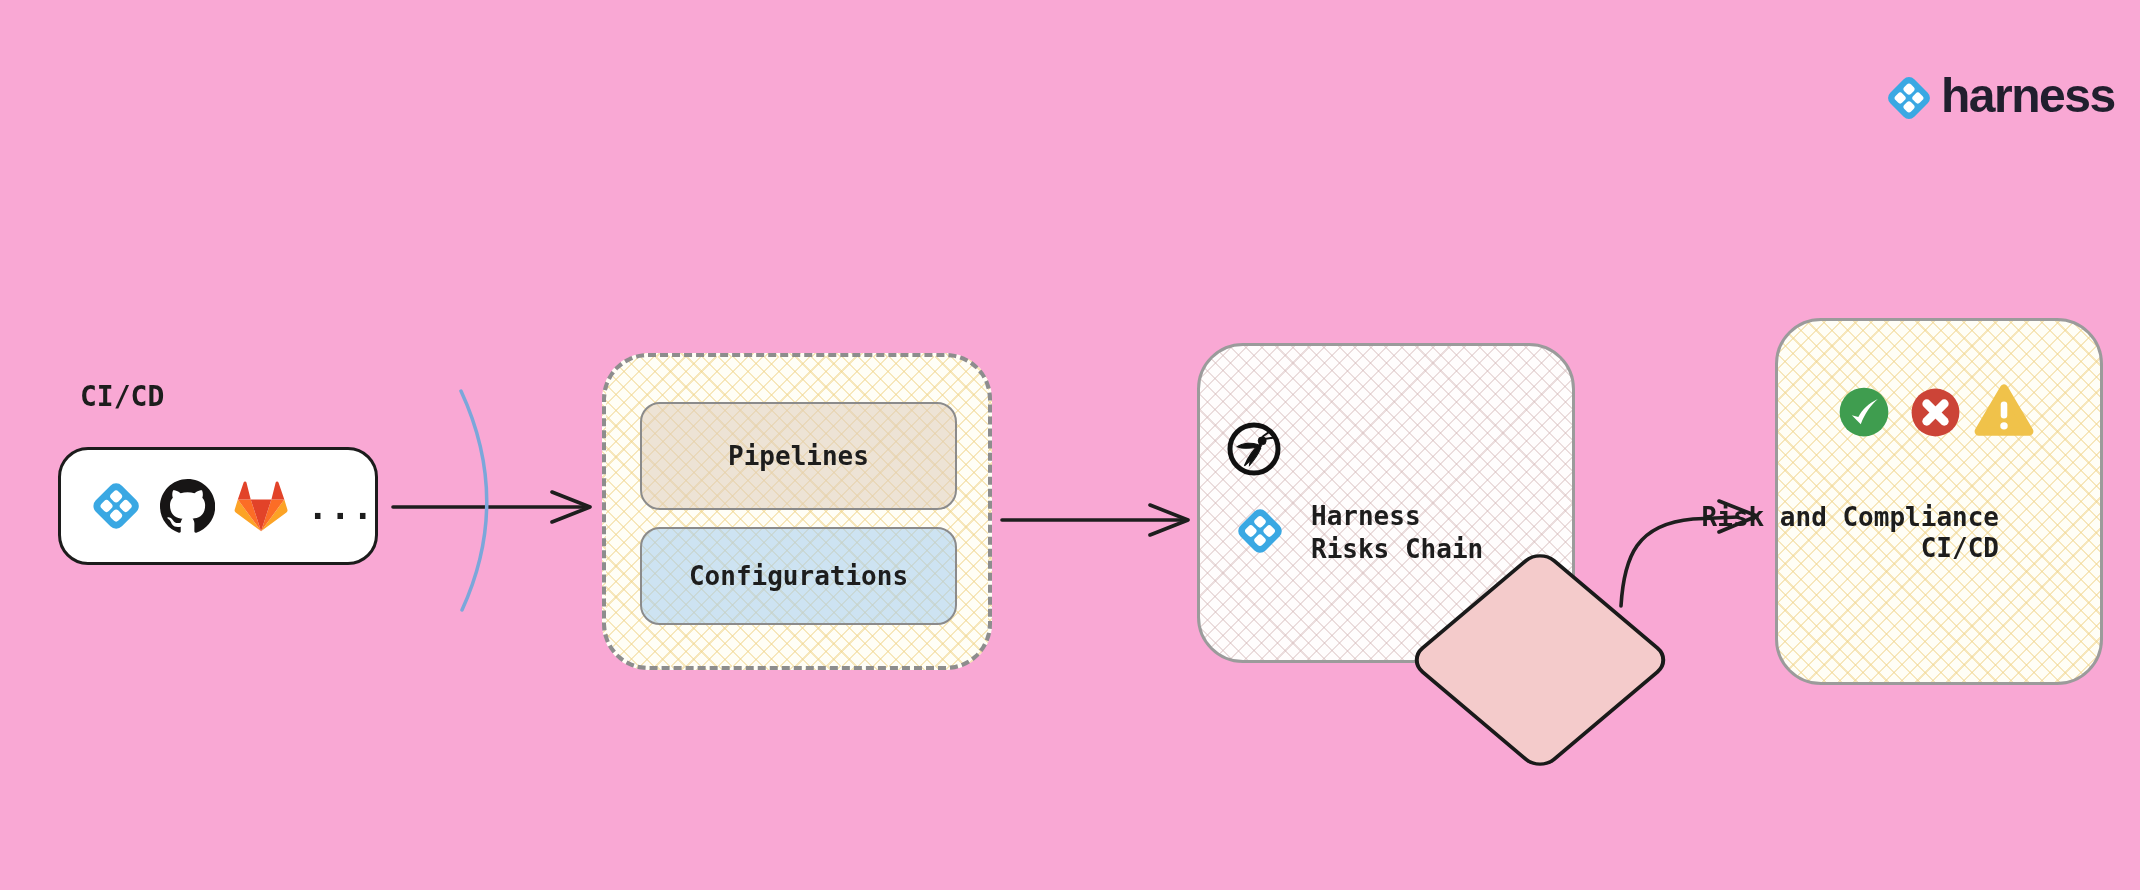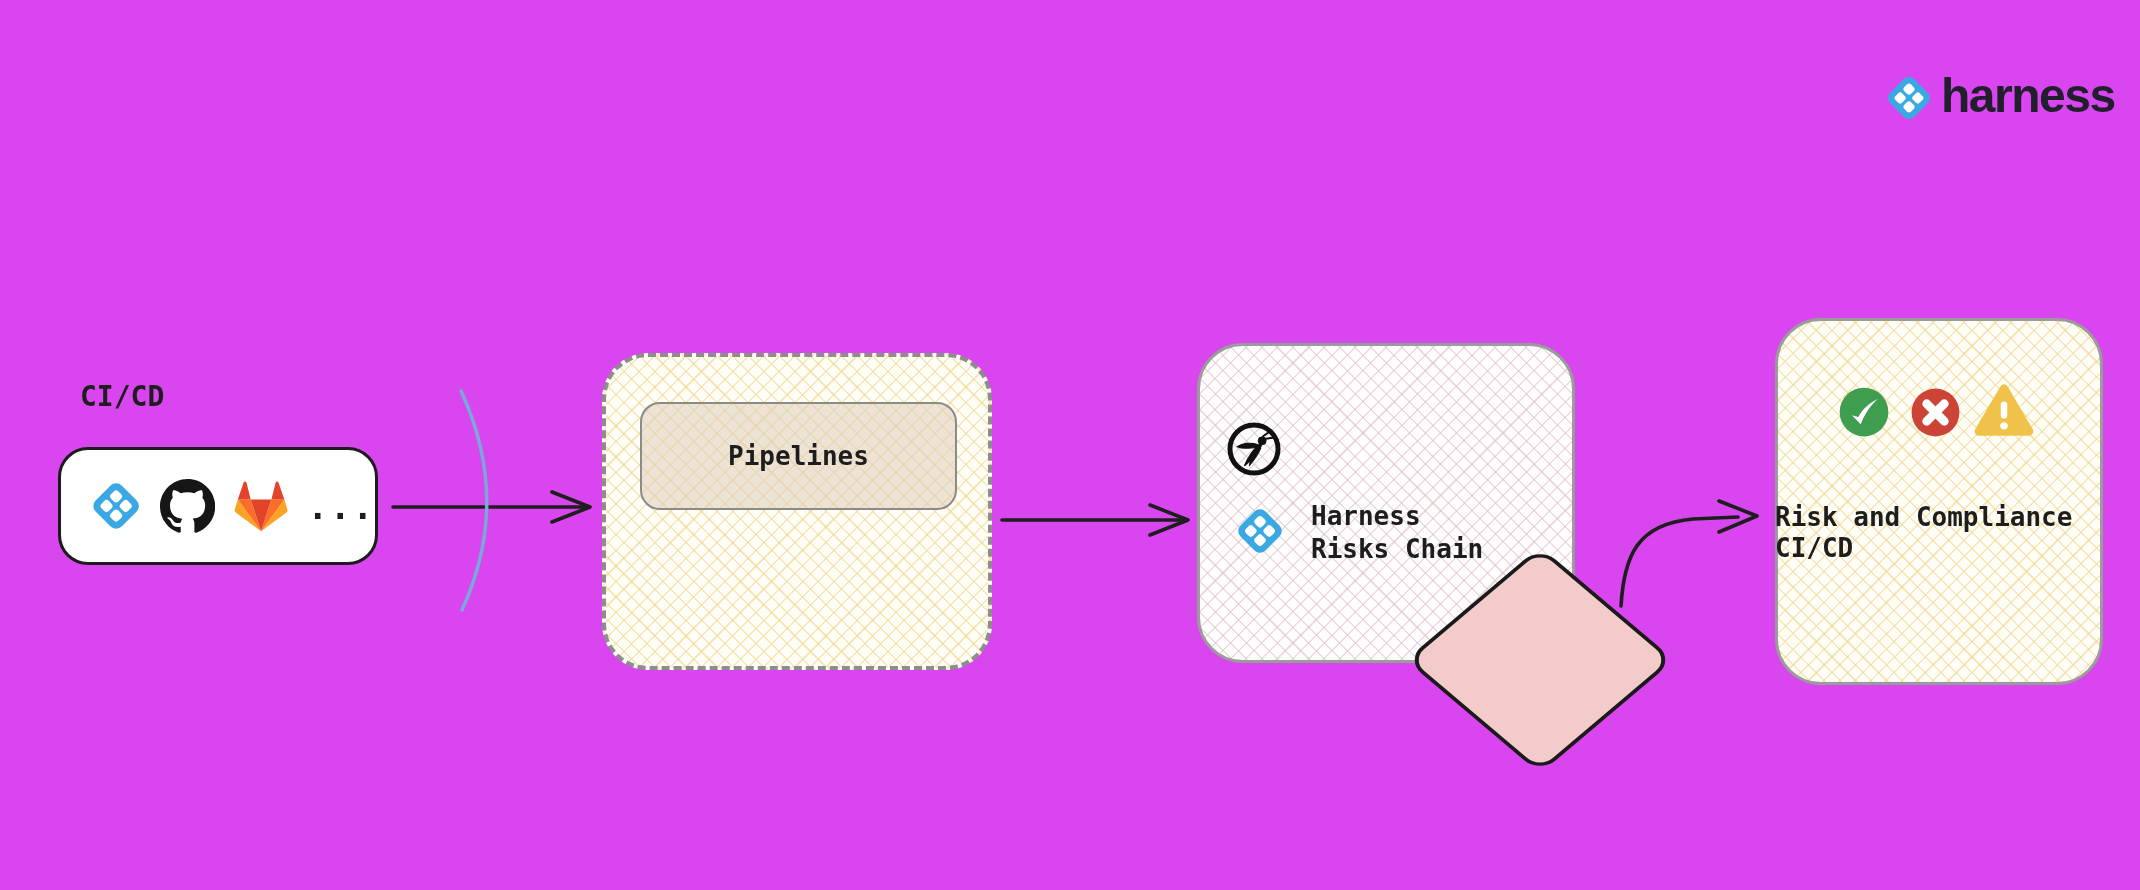--- a/index.html
+++ b/index.html
@@ -1,19 +1,19 @@
 <!DOCTYPE html>
 <html><head>
 <meta charset="utf-8">
 <style>
   html,body{margin:0;padding:0;background:#ffffff;}
   #canvas{
     position:relative;
     width:2140px;height:890px;
-    background:#d946ef;
+    background:#f9a8d4;
     overflow:hidden;
     font-family:"DejaVu Sans Mono","Liberation Mono",monospace;
     color:#1d1d1d;
   }
   .abs{position:absolute;}
 
   
   .hatch-yellow{
     background-color:#fffef6;
     background-image:
@@ -86,21 +86,21 @@
     font-size:28px;font-weight:700;line-height:37px;
   }
   .diamond-label span{display:block;}
 
   
   .posture-box{
     left:1775px;top:318px;width:328px;height:367px;box-sizing:border-box;
     border:3px solid #9b9b9b;border-radius:46px;
   }
   .posture-text{
-    left:1775px;top:502px;width:328px;text-align:left;
+    left:1671px;top:502px;width:328px;text-align:right;
     font-size:26px;font-weight:700;line-height:31px;
   }
   .posture-text span{display:block;}
 
   svg.layer{position:absolute;left:0;top:0;pointer-events:none;}
 </style>
 </head>
 <body>
 
 <div id="canvas">
@@ -143,20 +143,23 @@
       <path fill="#e24329" d="M32.4 13 L28.8 2.4 a.92.92 0 0 0 -1.75 0 L24.4 13 Z"></path>
     </svg>
     <div class="ellipsis">...</div>
   </div>
 
 
   <div class="abs ingest-box hatch-yellow"></div>
   <div class="abs inner-node pipelines">
     <span>Pipelines</span>
   </div>
+  <div class="abs inner-node configurations">
+    <span>Configurations</span>
+  </div>
 
   <div class="abs standards-box hatch-pink"></div>
 
   <svg class="abs" style="left:1225px;top:420px;" width="58" height="58" viewBox="0 0 64 64">
     <circle cx="32" cy="32" r="26.5" fill="none" stroke="#111" stroke-width="5.5"></circle>
     <g fill="#111" stroke="#111">
       <path d="M42 18 l7 -5" stroke-width="2.2" fill="none" stroke-linecap="round"></path>
       <path d="M44 21 l9 -1.5" stroke-width="2.2" fill="none" stroke-linecap="round"></path>
       <circle cx="41" cy="23" r="4.4"></circle>
       <path d="M38.5 26.5 C33 31 26 40 21.5 50.5 C28 45 35 36 40 28.5 Z" stroke-width="1.5"></path>

